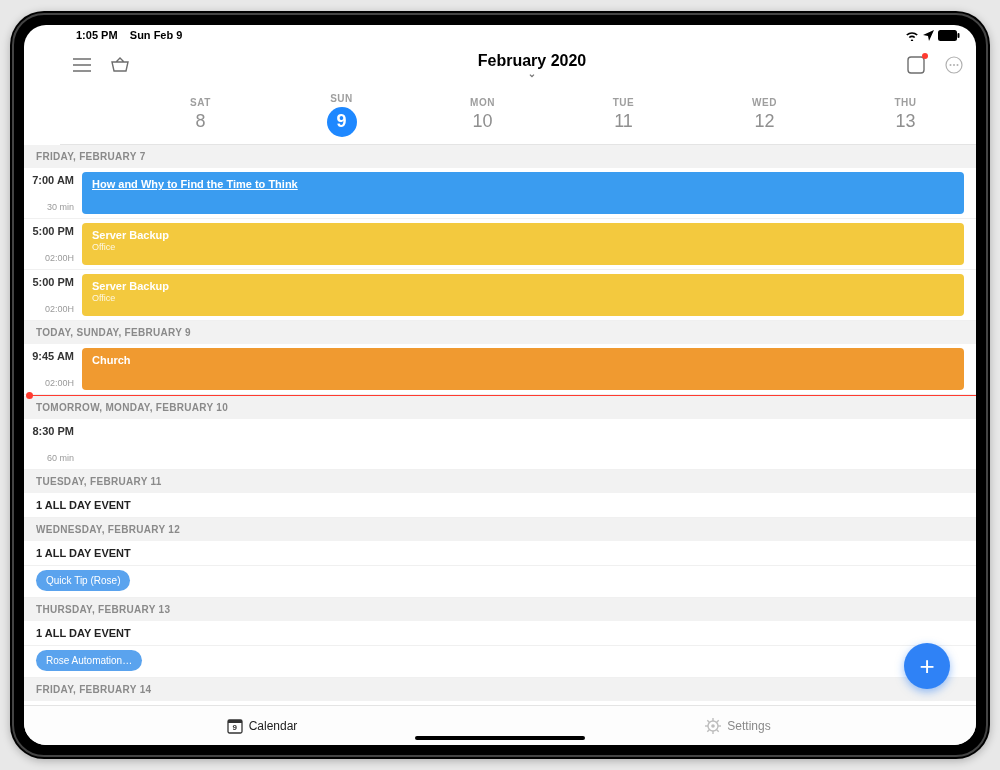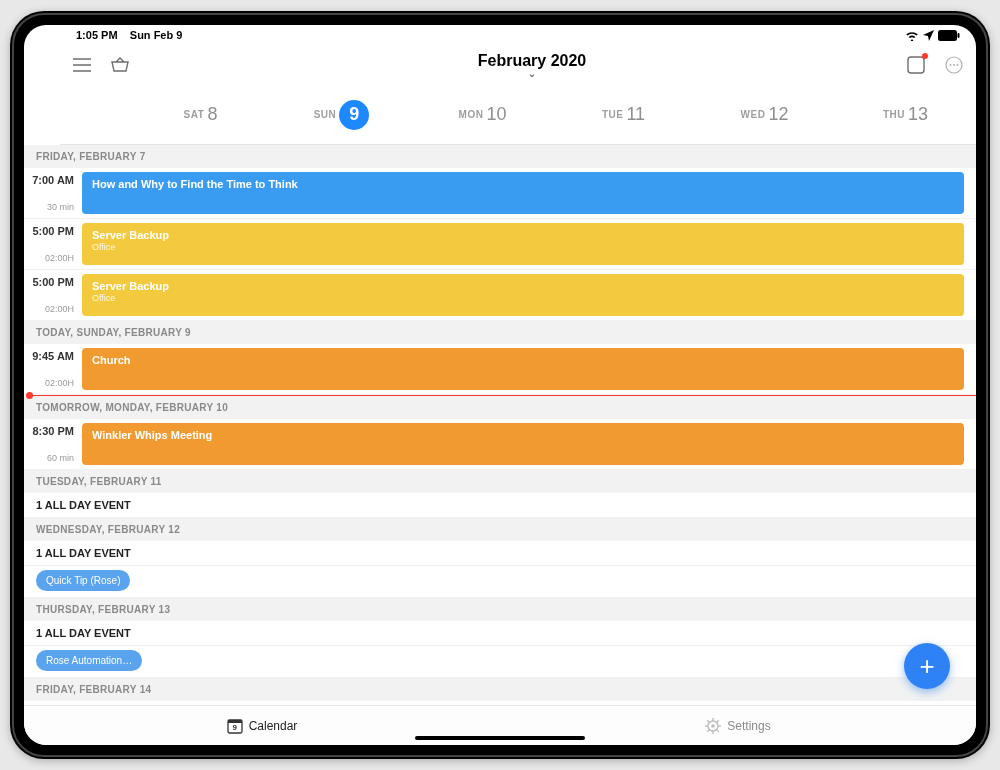--- a/index.html
+++ b/index.html
@@ -29,36 +29,36 @@
 .topbar { height: 40px; display: flex; align-items: center; padding: 0 10px; position: relative; }
 .topbar .left-icons, .topbar .right-icons { display: flex; align-items: center; gap: 14px; }
 .topbar .right-icons { margin-left: auto; }
 .topbar .title { position:absolute; left:0; right:0; text-align:center; font-weight:700; font-size:16px; pointer-events:none;margin-left:28px; }
 .topbar .title .chev { display:block; font-size:10px; color:#777; margin-top:-2px;}
 .iconbtn { width:24px; height:24px; display:flex; align-items:center; justify-content:center; color:#6e6e6e; cursor:pointer; position:relative;}
 .iconbtn .dot{ position:absolute; top:0; right:0; width:6px;height:6px;background:#ff3b30;border-radius:50%;}
 
 
 .weekheader { height: 60px; display: flex; padding-left: 70px; border-bottom: 1px solid #e4e4e4;}
-.daycol { flex:1; display:flex; flex-direction:row; align-items:center; justify-content:center; gap:3px; cursor:pointer;}
+.daycol { flex:1; display:flex; flex-direction:column; align-items:center; justify-content:center; gap:3px; cursor:pointer;}
 .daycol .dow { font-size:10px; color:#9e9e9e; font-weight:600; letter-spacing:.5px;}
 .daycol .num { font-size:18px; color:#8f8f8f; font-weight:400;}
 .daycol.today .num { background:#1e88ff; color:#fff; width:30px; height:30px; border-radius:50%; display:flex;align-items:center;justify-content:center; font-weight:600;}
 
 
 .agenda { position:absolute; top:120px; bottom:40px; left:0; right:0; overflow:hidden; }
 .sectionhdr { background:#f2f2f2; color:#8a8a8a; font-size:10px; font-weight:700; letter-spacing:.3px; padding:6px 12px; }
 .row { display:flex; align-items:stretch; border-bottom:1px solid #f0f0f0; }
 .timecol { width:58px; padding:6px 8px; text-align:right; }
 .timecol .t1 { font-size:11px; font-weight:700; color:#333;}
 .timecol .t2 { font-size:9px; color:#9a9a9a; margin-top:16px;}
 .eventblock { flex:1; margin:4px 12px 4px 0; border-radius:4px; padding:6px 10px; color:#fff; cursor:pointer;}
 .eventblock .title { font-size:11px; font-weight:600;}
 .eventblock .sub   { font-size:9px; opacity:.85; margin-top:1px;}
-.c-blue  { background:#3a9cf0; }
+.c-blue  { background:#3a9cf0;text-decoration:underline; }
 .c-yellow{ background:#f3c93e; }
 .c-orange{ background:#f09a30; }
 .alldayrow { font-size:11px; font-weight:700; color:#222; padding:6px 12px; border-bottom:1px solid #f0f0f0;}
 .chip { display:inline-block; color:#fff; font-size:10px; padding:5px 10px; border-radius:11px; margin:4px 0 6px 12px; cursor:pointer;}
 .chiprow{ border-bottom:1px solid #f0f0f0;}
 .nowline { height:1px; background:#ff3b30; margin:0 0 0 6px; position:relative;}
 .nowline::before{ content:""; position:absolute; left:-4px; top:-3px; width:7px;height:7px;background:#ff3b30;border-radius:50%;}
 .chip.ltblue{background:#5aa3ee;}
 
 
@@ -199,23 +199,20 @@
           <div class="eventblock c-orange">
             <div class="title">Church</div>
           </div>
         </div>
         <div class="nowline"></div>
         <div class="sectionhdr">TOMORROW, MONDAY, FEBRUARY 10</div>
         <div class="row">
           <div class="timecol">
             <div class="t1">8:30 PM</div>
             <div class="t2">60 min</div>
-          </div>
-          <div class="eventblock c-orange">
-            <div class="title">Winkler Whips Meeting</div>
           </div>
         </div>
         <div class="sectionhdr">TUESDAY, FEBRUARY 11</div>
         <div class="alldayrow">1 ALL DAY EVENT</div>
         <div class="sectionhdr">WEDNESDAY, FEBRUARY 12</div>
         <div class="alldayrow">1 ALL DAY EVENT</div>
         <div class="chiprow"><span class="chip ltblue">Quick Tip (Rose)</span></div>
         <div class="sectionhdr">THURSDAY, FEBRUARY 13</div>
         <div class="alldayrow">1 ALL DAY EVENT</div>
         <div class="chiprow"><span class="chip ltblue">Rose Automation…</span></div>

